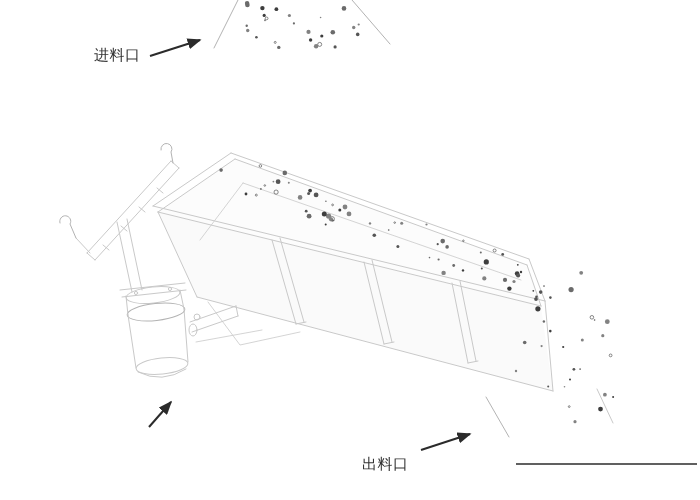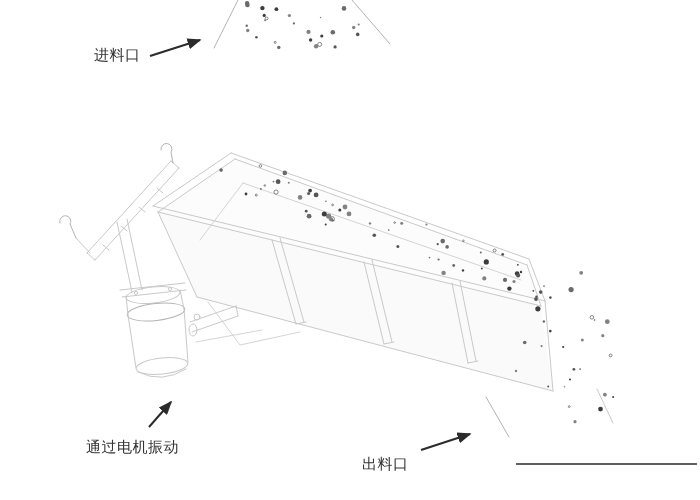--- a/index.html
+++ b/index.html
@@ -229,16 +229,15 @@
     <line class="ground" x1="516" y1="464" x2="697" y2="464"></line>
 
     <g>
       <line class="arrow" x1="150" y1="56" x2="200" y2="40" marker-end="url(#ah)"></line>
       <line class="arrow" x1="149" y1="427" x2="171" y2="402" marker-end="url(#ah)"></line>
       <line class="arrow" x1="421" y1="450" x2="470" y2="434" marker-end="url(#ah)"></line>
     </g>
   </svg>
 
   <div class="label" style="left:94px;top:46px">进料口</div>
-  <div class="label" style="left:86px;top:438px">通过电机振动</div>
   <div class="label" style="left:362px;top:455px">出料口</div>
 
 </div>
 
 </body></html>

